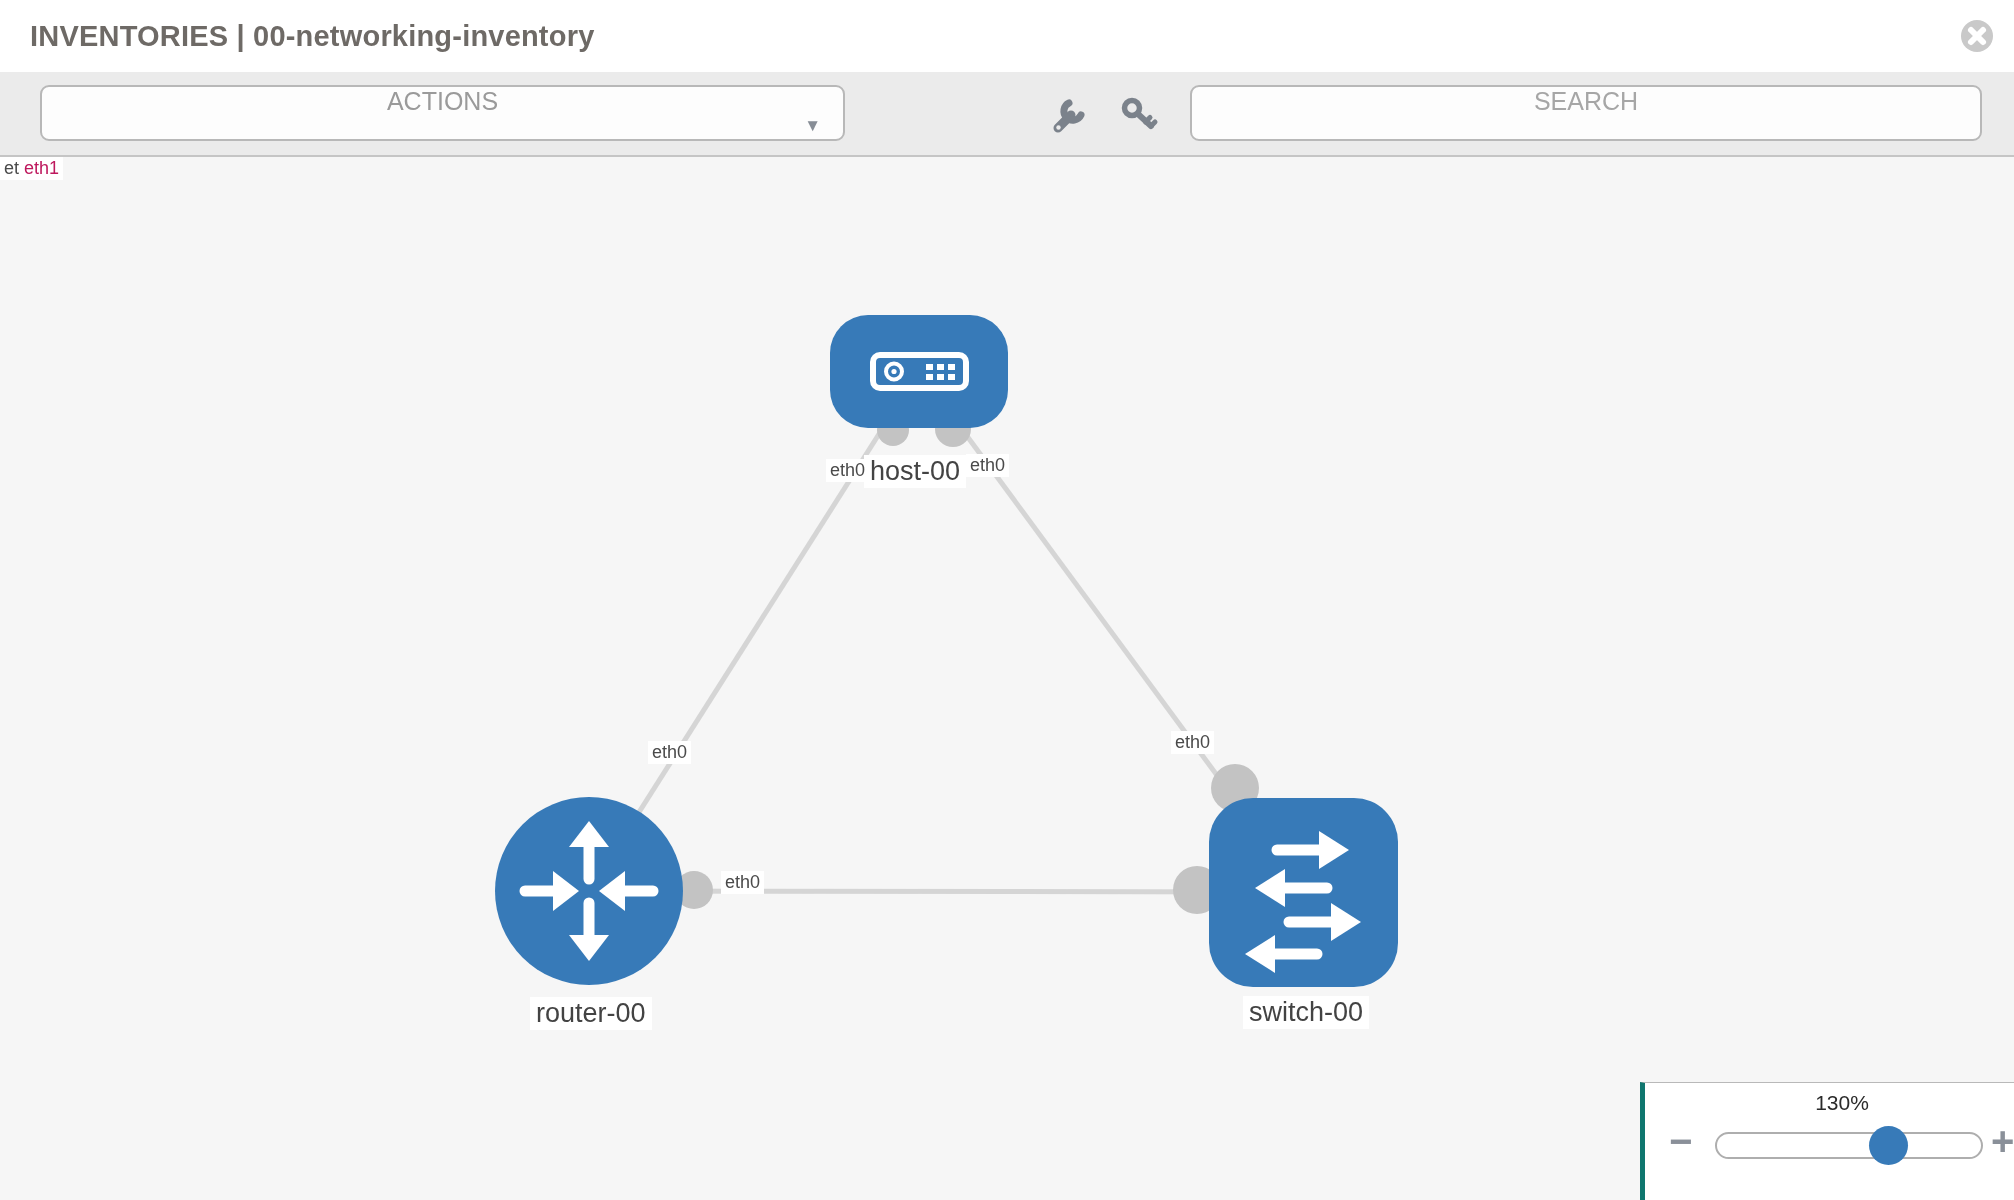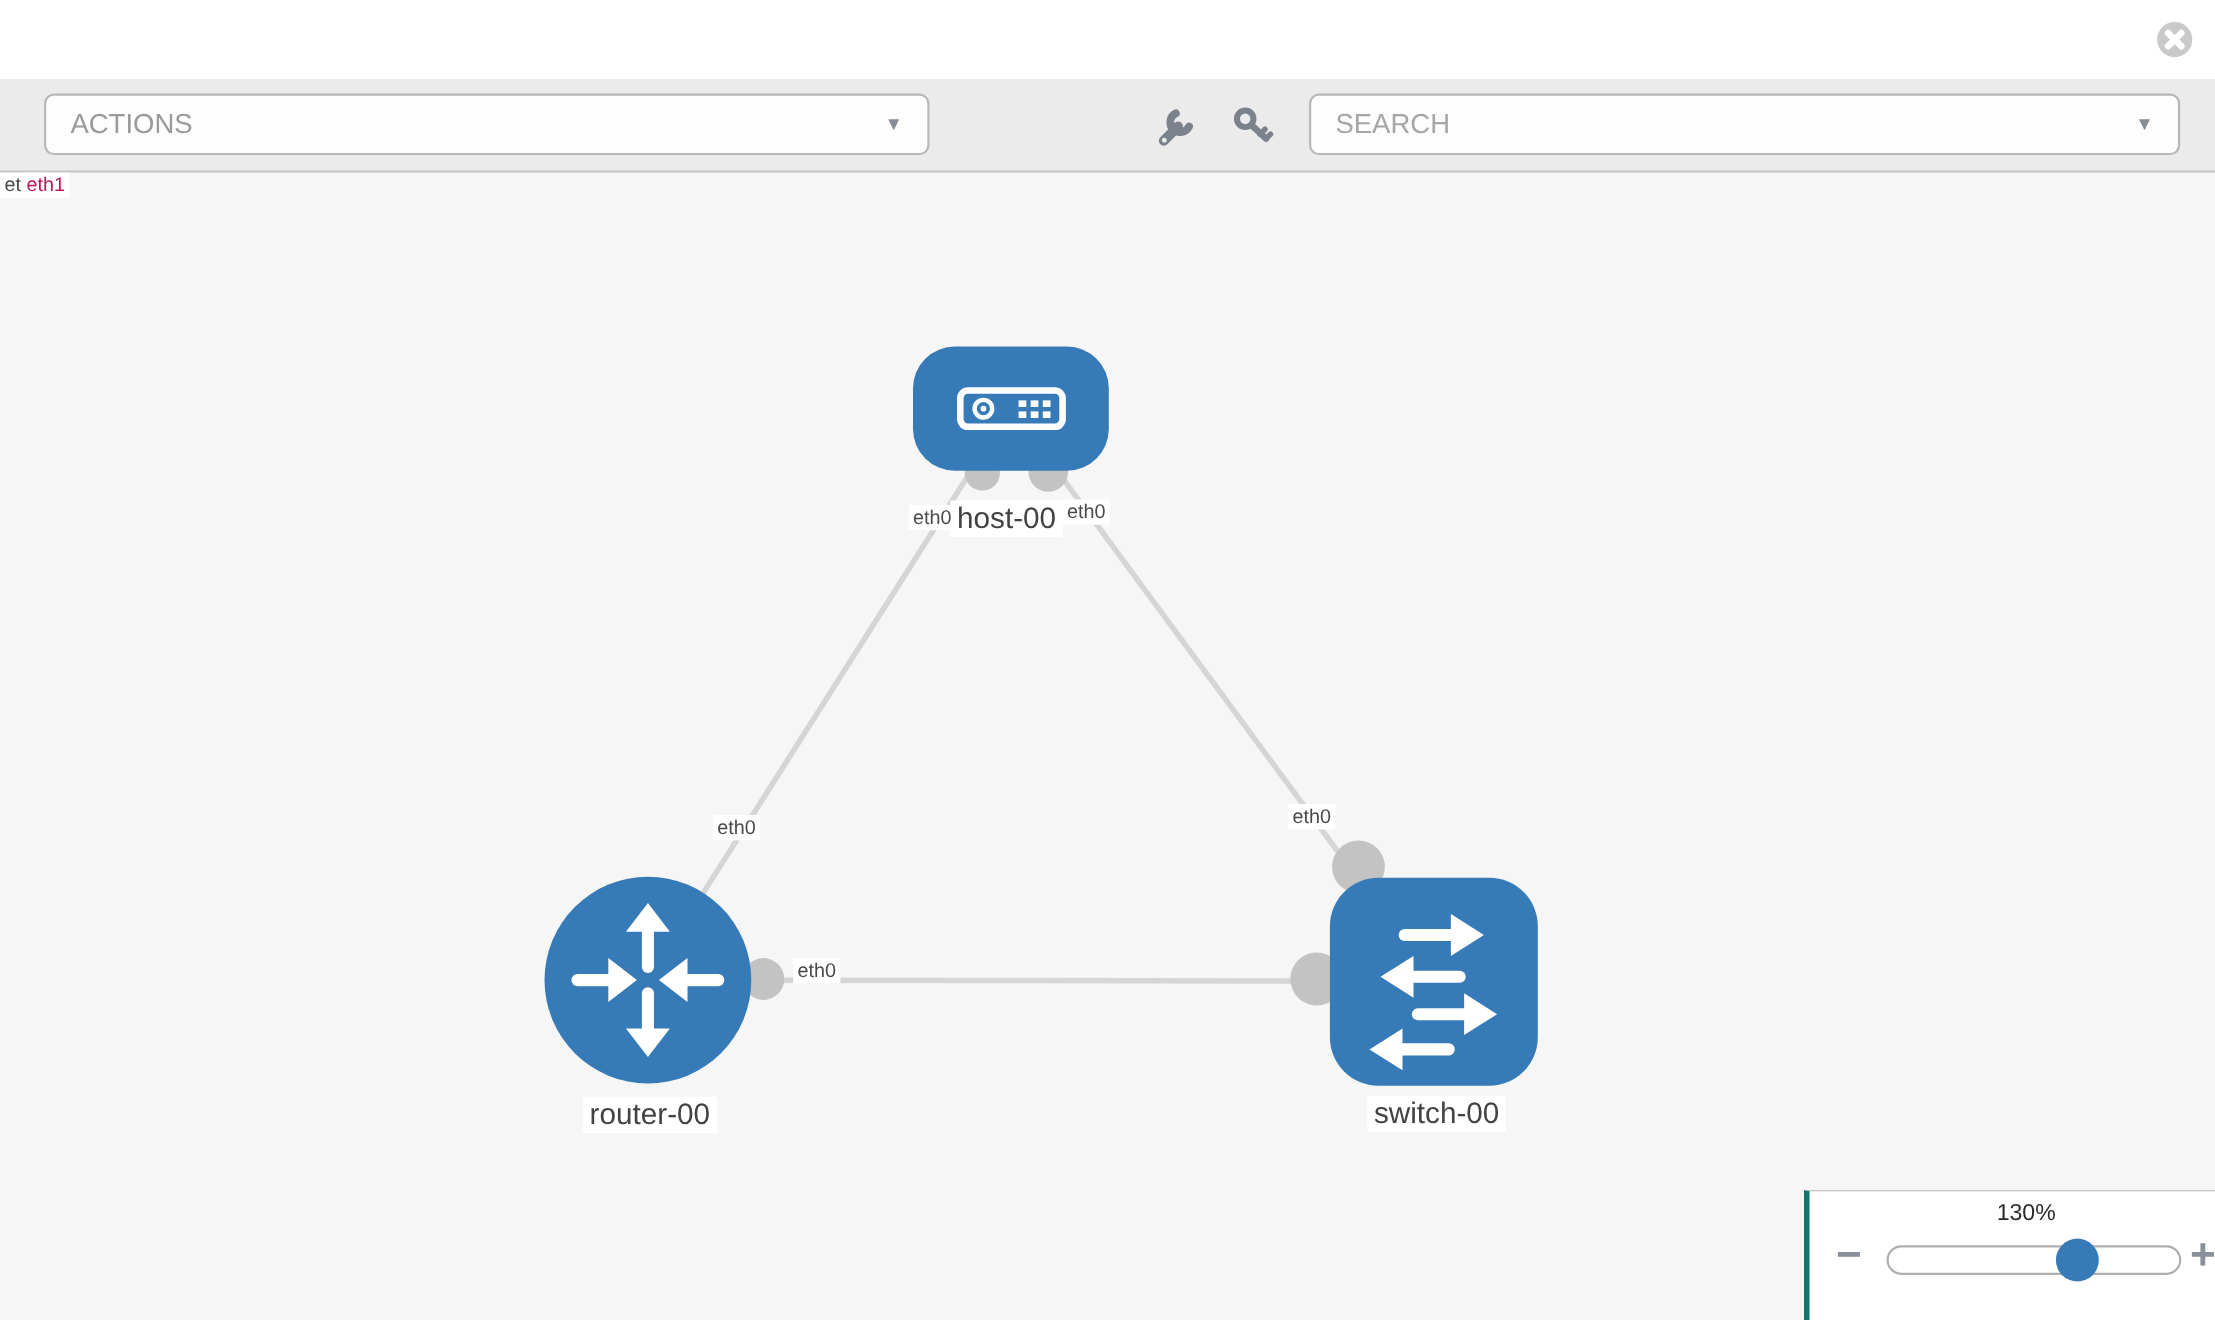--- a/index.html
+++ b/index.html
@@ -11,21 +11,21 @@
   .header { position:absolute; left:0; top:0; width:2014px; height:72px;
             background:#ffffff; display:flex; align-items:center; }
   .page-title { padding-left:30px; font-size:29px; font-weight:bold; color:#6e6a66; letter-spacing:.2px; }
   .close-btn { position:absolute; right:20px; top:19px; width:34px; height:34px; cursor:pointer; }
 
   
   .toolbar { position:absolute; left:0; top:72px; width:2014px; height:85px;
              background:#ebebeb; border-bottom:2px solid #c5c5c5; }
   .select-box { position:absolute; top:13px; height:56px; background:#fdfdfd;
                 border:2px solid #b8b8b8; border-radius:9px; display:flex;
-                align-items:center; padding:0 22px; font-size:25px; color:#9a9a9a; cursor:pointer; }
+                align-items:center; padding:0 22px; font-size:25px; color:#9a9a9a; cursor:pointer;flex-direction:column; }
   .select-box .caret { margin-left:auto; font-size:17px; color:#878d96; }
   .actions-box { left:40px; width:805px; }
   .search-box  { left:1190px; width:792px; color:#a6a6a6;gap:48px; }
   .tool-btn { position:absolute; top:20px; width:46px; height:46px; display:flex;
               align-items:center; justify-content:center; cursor:pointer; }
   .tool-btn.wrench { left:1046px; }
   .tool-btn.key    { left:1116px; }
 
   
   .canvas { position:absolute; left:0; top:157px; width:2014px; height:1043px; background:#f6f6f6; }
@@ -69,20 +69,21 @@
                 background:#ffffff; border:2px solid #aeaeae; border-radius:14px; cursor:pointer; }
   .zoom-handle { position:absolute; left:224px; top:43px; width:39px; height:39px;
                  border-radius:50%; background:#377ab8; cursor:grab; }
 </style>
 </head>
 <body>
 
 <div class="app">
 
   <div class="header">
+    <div class="page-title">INVENTORIES | 00-networking-inventory</div>
     <div class="close-btn">
       <svg width="34" height="34" viewBox="0 0 34 34">
         <circle cx="17" cy="17" r="16" fill="#c9c9c9"></circle>
         <line x1="11" y1="11" x2="23" y2="23" stroke="#ffffff" stroke-width="6" stroke-linecap="round"></line>
         <line x1="23" y1="11" x2="11" y2="23" stroke="#ffffff" stroke-width="6" stroke-linecap="round"></line>
       </svg>
     </div>
   </div>
 
   <div class="toolbar">

